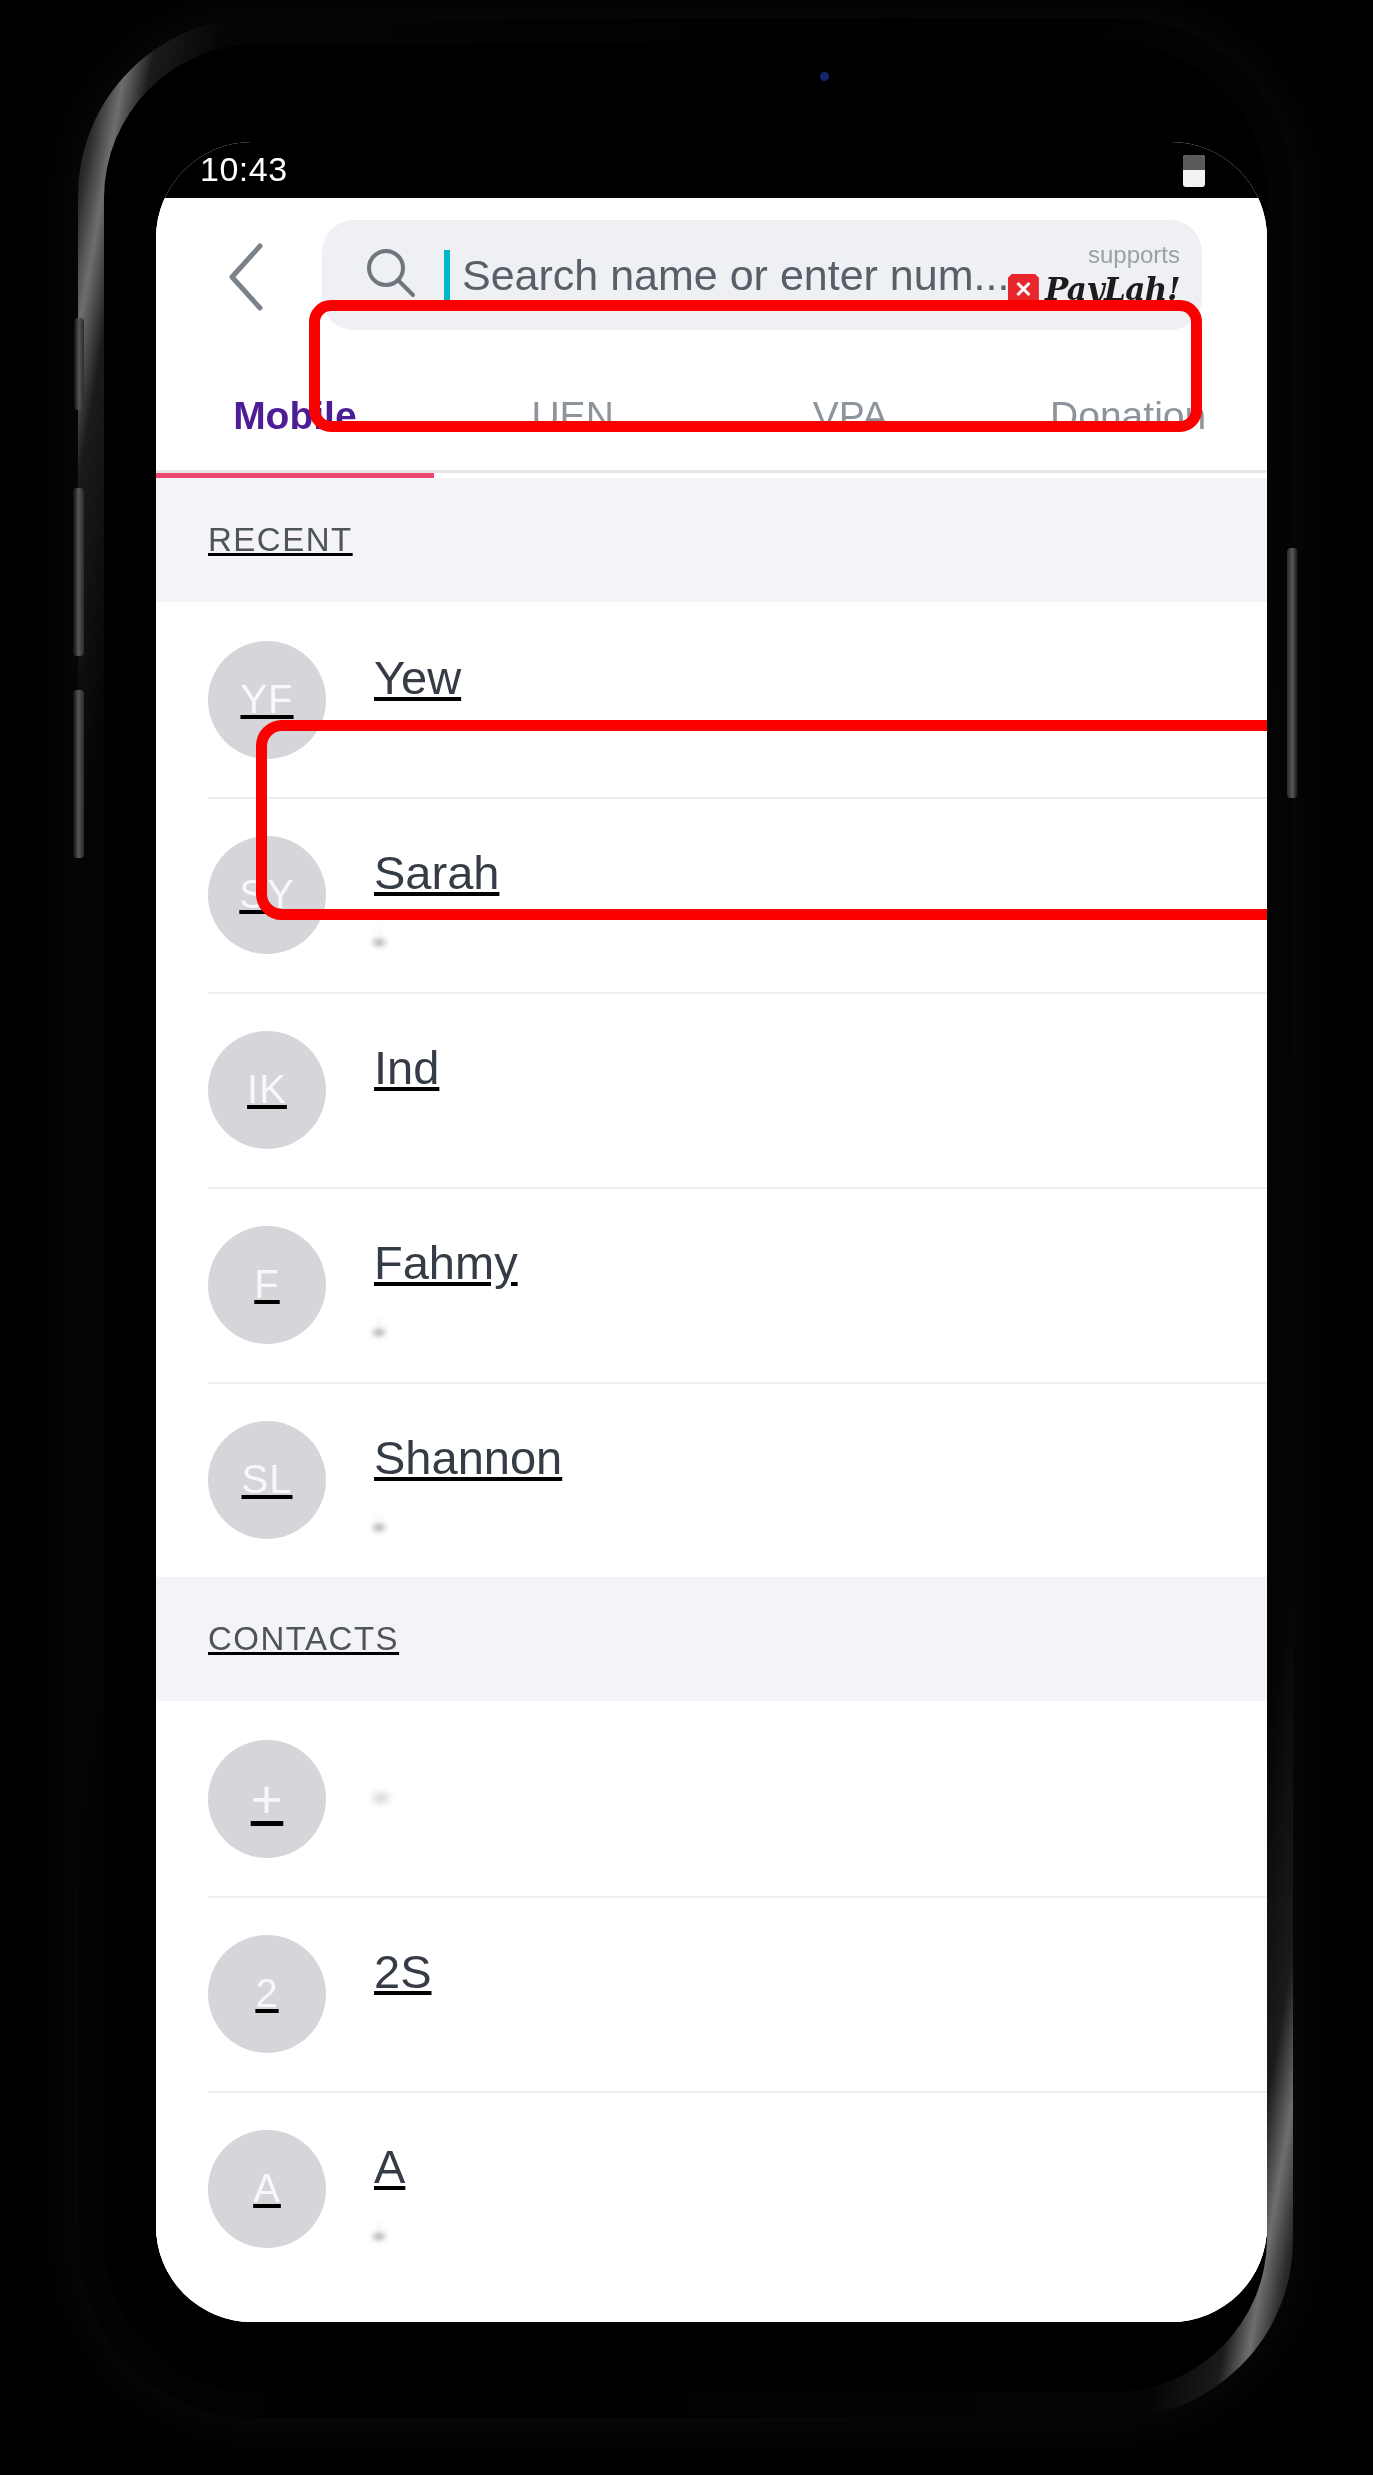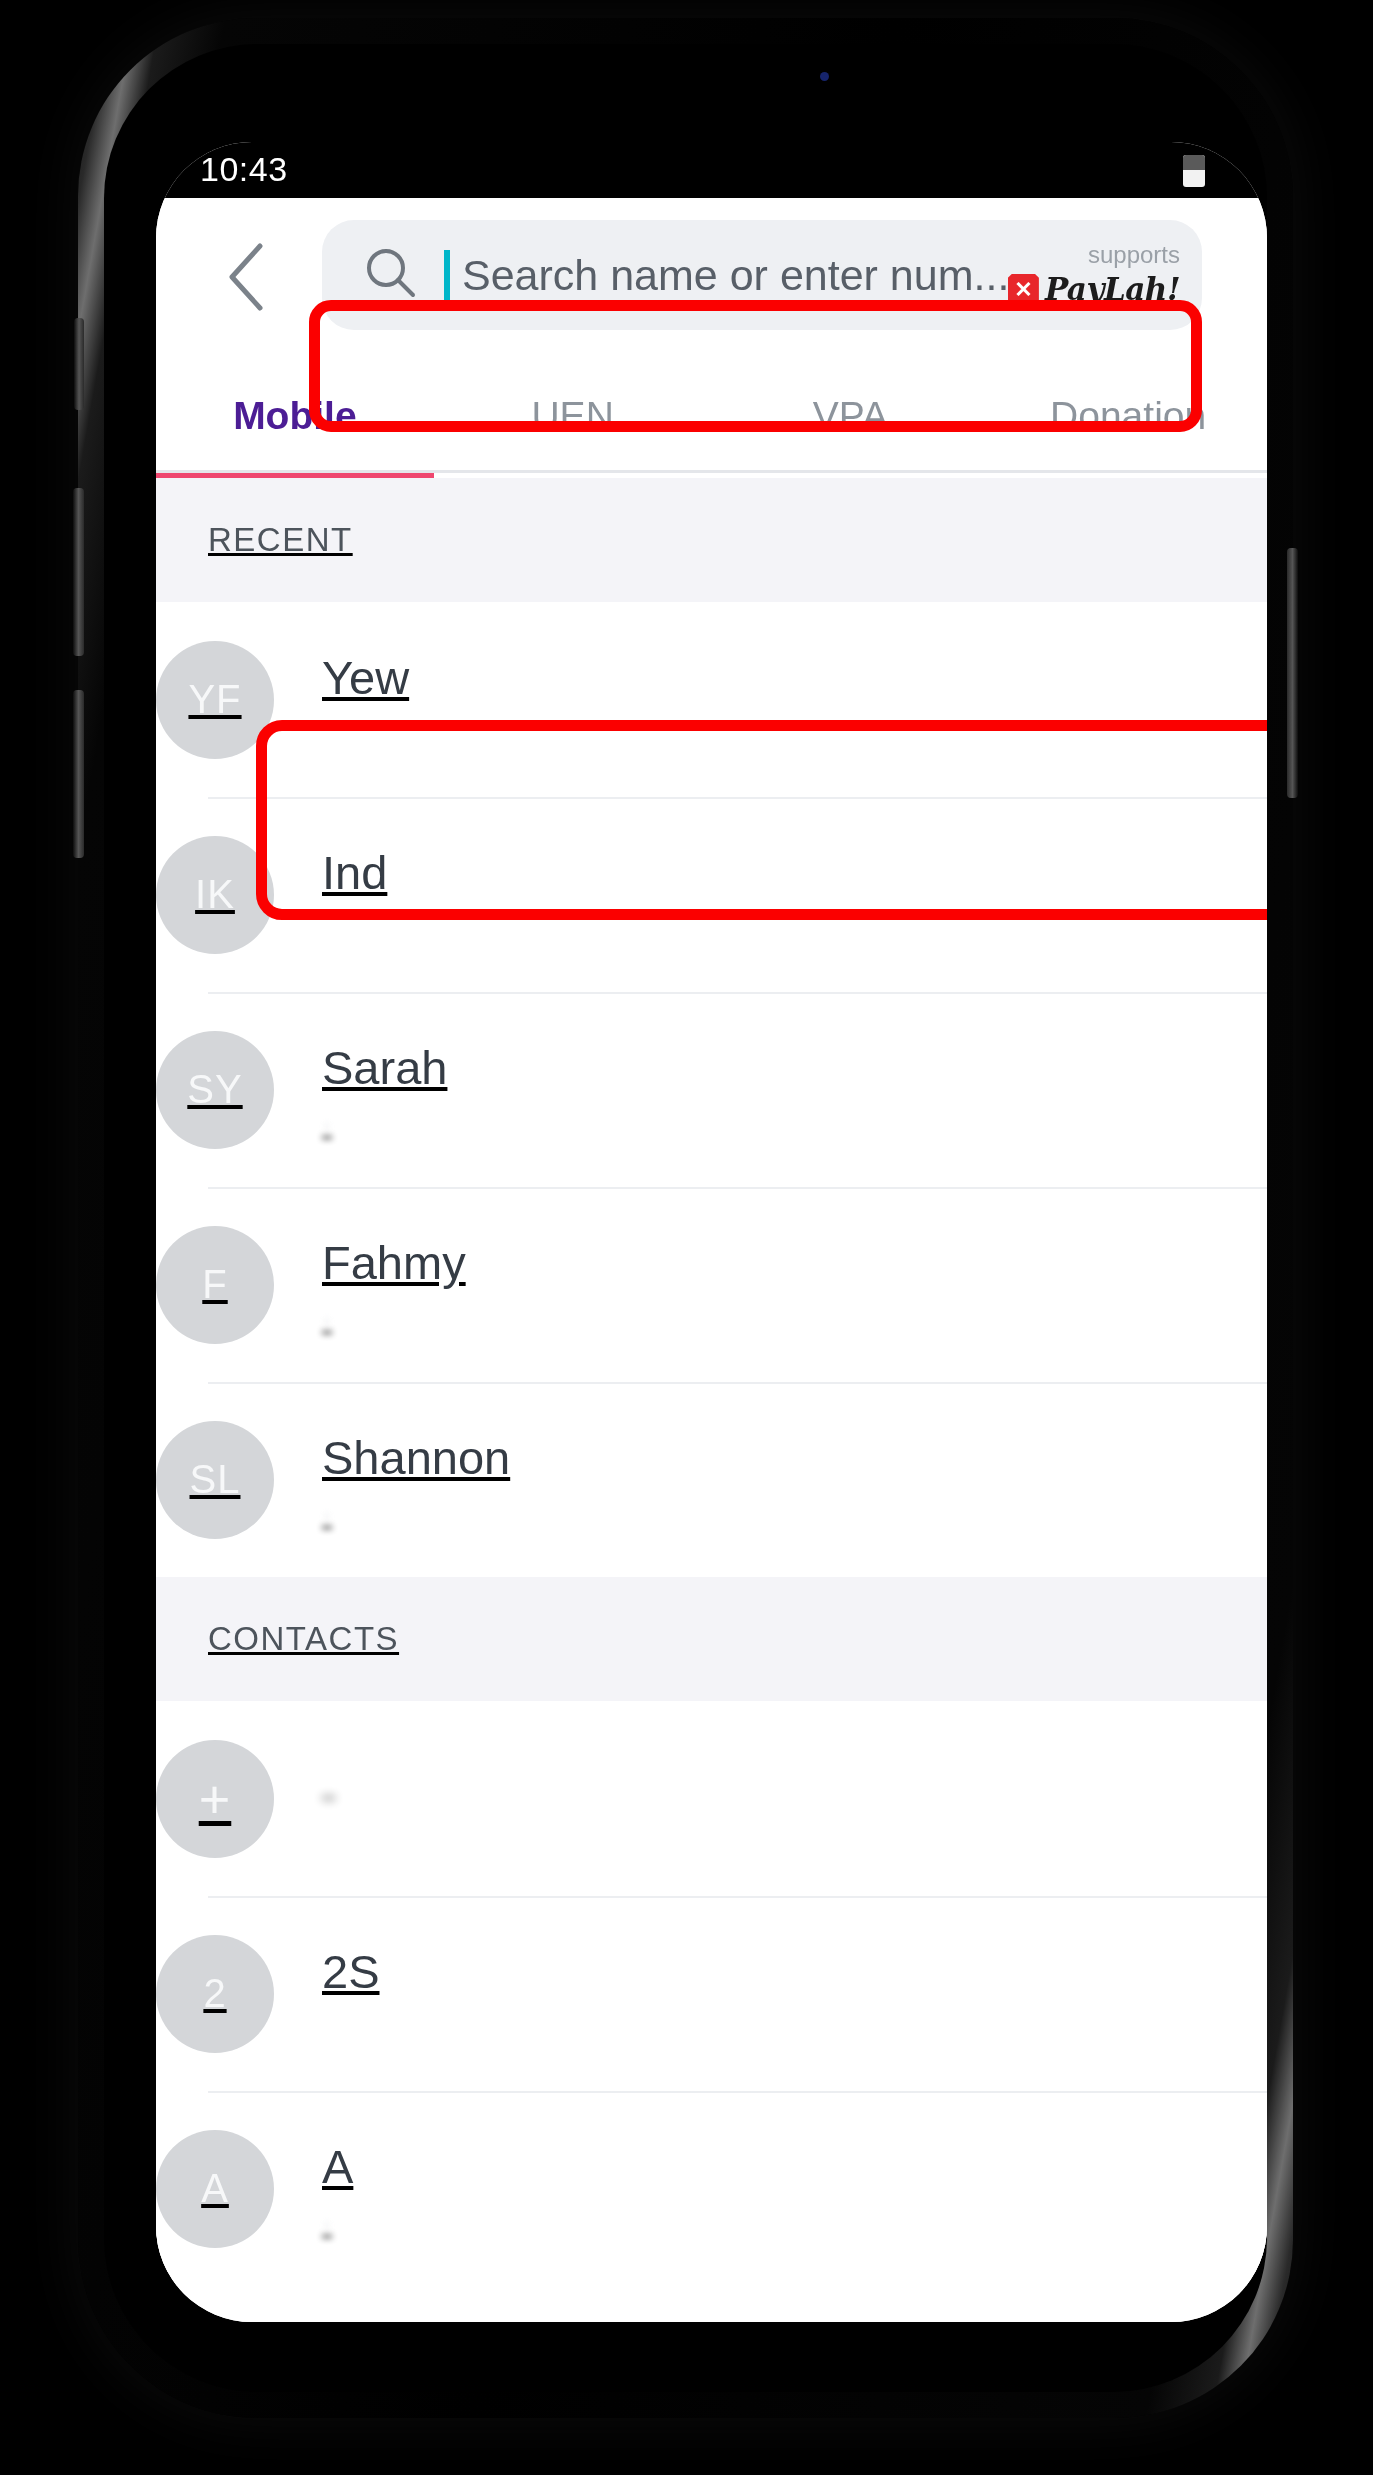--- a/index.html
+++ b/index.html
@@ -154,21 +154,21 @@
 
   .section-header {
     height:124px; background:#f4f4f8;
     display:flex; align-items:center;
     padding-left:52px;
     font-size:33px; color:#4d545c; letter-spacing:1.5px;
   }
 
   .row {
     height:195px; background:#fff;
-    display:flex; align-items:center; 
+    display:flex; align-items:center; padding-left:52px;
     position:relative;
   }
   .row + .row::before, .row.divided::before {
     content:""; position:absolute; left:52px; right:0; top:0;
     height:2px; background:#eceef1;
   }
   .avatar {
     width:118px; height:118px; border-radius:50%;
     background:#d4d6d9; flex:0 0 auto;
     display:flex; align-items:center; justify-content:center;
@@ -261,31 +261,31 @@
       <div id="list">
           <div class="section-header">RECENT</div>
           <div class="row">
             <div class="avatar">YF</div>
             <div class="row-text">
               <div class="row-name">Yew</div>
               <div class="row-sub"></div>
             </div>
           </div>
           <div class="row divided">
+            <div class="avatar">SY</div>
+            <div class="row-text">
+              <div class="row-name">Sarah</div>
+              <div class="row-sub">·</div>
+            </div>
+          </div>
+          <div class="row divided">
             <div class="avatar">IK</div>
             <div class="row-text">
               <div class="row-name">Ind</div>
               <div class="row-sub"></div>
-            </div>
-          </div>
-          <div class="row divided">
-            <div class="avatar">SY</div>
-            <div class="row-text">
-              <div class="row-name">Sarah</div>
-              <div class="row-sub">·</div>
             </div>
           </div>
           <div class="row divided">
             <div class="avatar">F</div>
             <div class="row-text">
               <div class="row-name">Fahmy</div>
               <div class="row-sub">·</div>
             </div>
           </div>
           <div class="row divided">

